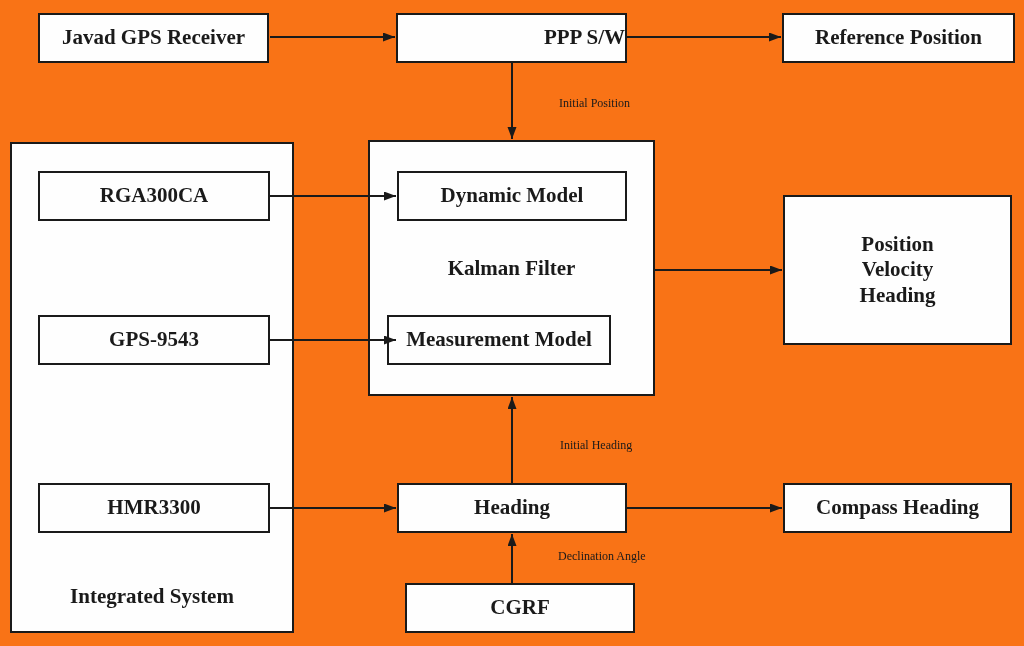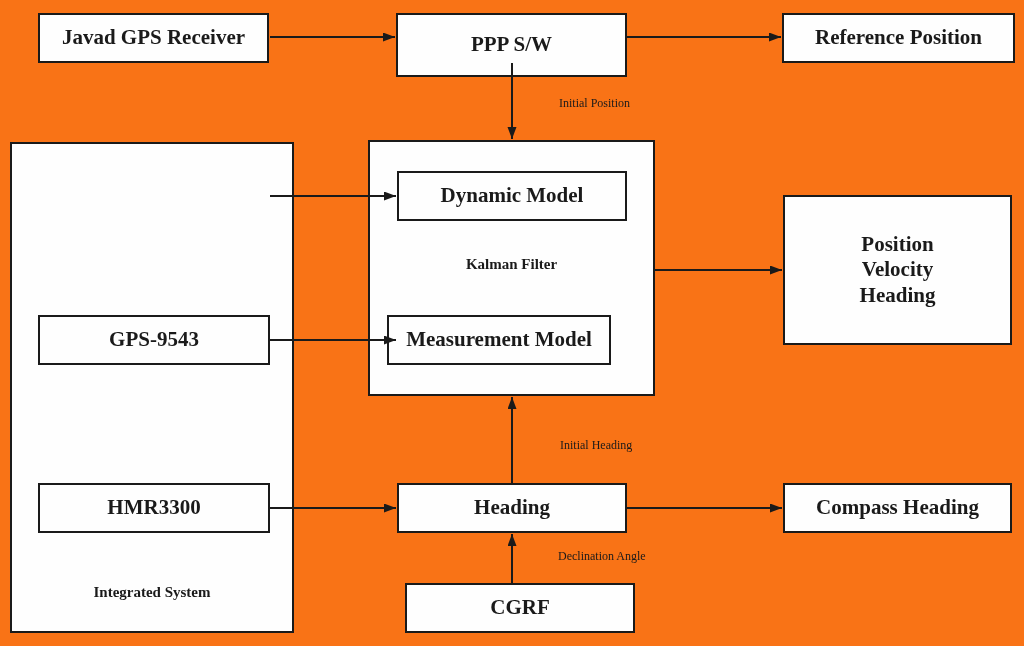--- a/index.html
+++ b/index.html
@@ -31,34 +31,34 @@
   }
   .container-box {
     position: absolute;
     border: 2px solid #1a1a1a;
     background: #fefefe;
     box-sizing: border-box;
   }
   .free-label {
     position: absolute;
     font-weight: bold;
-    font-size: 15px;
+    font-size: 21px;
     text-align: center;
   }
   .edge-label {
     position: absolute;
     font-size: 12px;
     font-weight: normal;
     white-space: nowrap;
     margin-left: 28px;
   }
   .pvh-line { display: block; }
   
   #box-javad        { left: 38px;  top: 13px;  width: 231px; height: 50px; }
-  #box-ppp          { left: 396px; top: 13px;  width: 231px; height: 64px; }
+  #box-ppp          { left: 396px; top: 13px;  width: 231px; height: 50px; justify-content: flex-end; }
   #box-reference    { left: 782px; top: 13px;  width: 233px; height: 50px; }
   #box-integrated   { left: 10px;  top: 142px; width: 284px; height: 491px; }
   #box-kalman       { left: 368px; top: 140px; width: 287px; height: 256px; }
   #box-rga          { left: 38px;  top: 171px; width: 232px; height: 50px; }
   #box-dynamic      { left: 397px; top: 171px; width: 230px; height: 50px; }
   #box-gps          { left: 38px;  top: 315px; width: 232px; height: 50px; }
   #box-measurement  { left: 387px; top: 315px; width: 224px; height: 50px; }
   #box-hmr          { left: 38px;  top: 483px; width: 232px; height: 50px; }
   #box-heading      { left: 397px; top: 483px; width: 230px; height: 50px; }
   #box-pvh          { left: 783px; top: 195px; width: 229px; height: 150px; }
@@ -86,20 +86,23 @@
   <div class="container-box" id="box-kalman"></div>
 
   <div class="box" id="box-javad">
     <span>Javad GPS Receiver</span>
   </div>
   <div class="box" id="box-ppp">
     <span>PPP S/W</span>
   </div>
   <div class="box" id="box-reference">
     <span>Reference Position</span>
+  </div>
+  <div class="box" id="box-rga">
+    <span>RGA300CA</span>
   </div>
   <div class="box" id="box-dynamic">
     <span>Dynamic Model</span>
   </div>
   <div class="box" id="box-gps">
     <span>GPS-9543</span>
   </div>
   <div class="box" id="box-measurement">
     <span>Measurement Model</span>
   </div>

